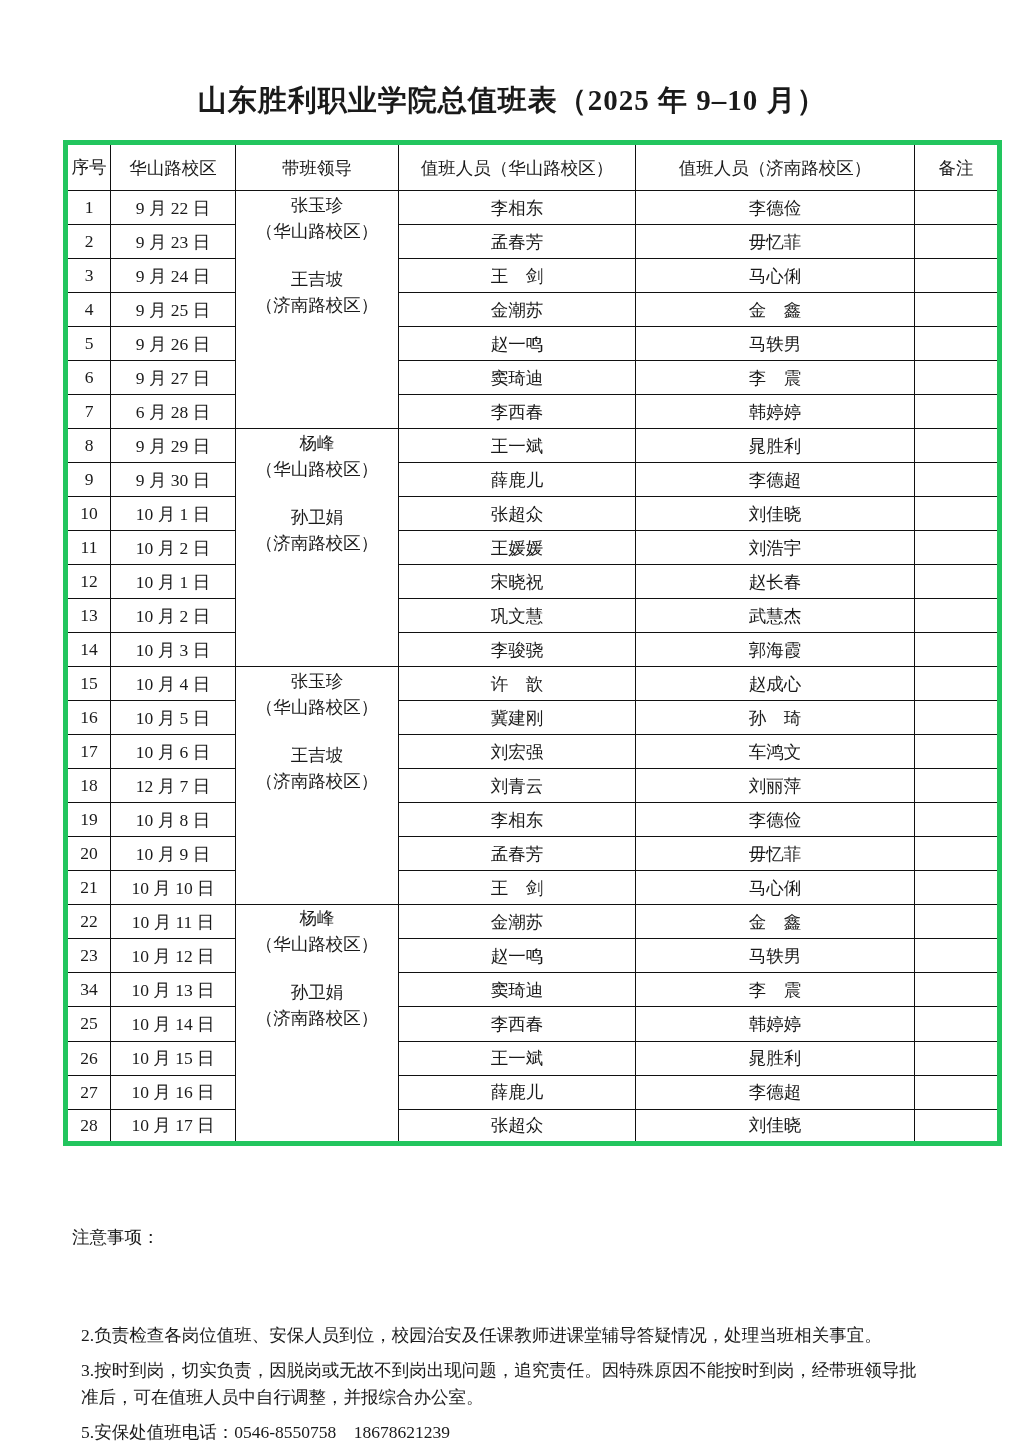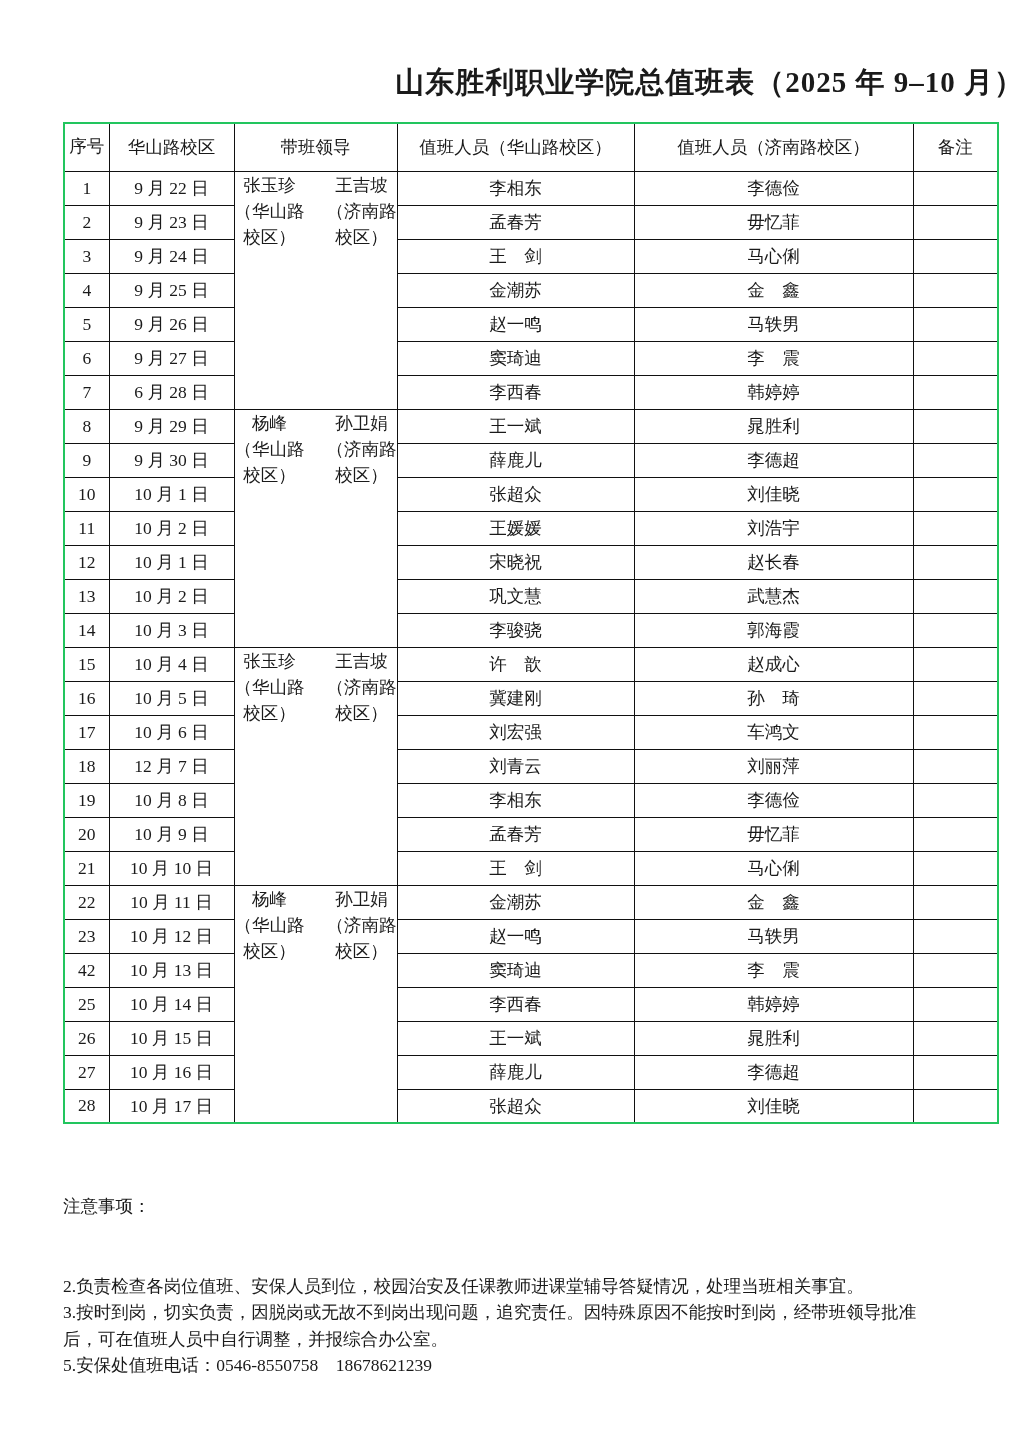--- a/index.html
+++ b/index.html
@@ -3,53 +3,53 @@
 <meta charset="utf-8">
 <style>
   * { box-sizing: border-box; }
   html, body { margin: 0; padding: 0; background: #ffffff; }
   .page {
     width: 1024px; height: 1448px; background: #ffffff; color: #1a1a1a;
     font-family: "Liberation Serif", "DejaVu Serif", serif;
     overflow: hidden; position: relative;
   }
   .title {
-    margin: 0; padding-top: 62px; text-align: right;
+    margin: 0; padding-top: 80px; text-align: center;
     font-size: 29px; font-weight: bold; letter-spacing: 1px; line-height: 40px;
   }
   table.roster {
     border-collapse: collapse; table-layout: fixed;
     margin: 20px 0 0 63px; width: 934px;
-    border: 2px solid #22c55e;
+    border: 5px solid #22c55e;
     padding-left: 12px;
   }
   table.roster th, table.roster td {
     border: 1px solid #111111; text-align: center; vertical-align: middle;
     font-size: 17.5px; font-weight: normal; padding: 0; overflow: hidden;
   }
   thead tr { height: 48px; }
   tbody tr { height: 34px; }
   th.col0 { padding: 0 8px; line-height: 1.25; }
   col.c0 { width: 45px; }
   col.c1 { width: 125px; }
   col.c2 { width: 163px; }
   col.c3 { width: 237px; }
   col.c4 { width: 279px; }
   col.c5 { width: 85px; }
   td.leader-cell { vertical-align: middle; }
   .leader-wrap {
-    display: flex; flex-direction: row; justify-content: flex-start;
+    display: flex; flex-direction: column; justify-content: flex-start;
     gap: 22px; height: 236px;
   }
   .leader-name, .leader-campus { line-height: 26px; }
   .notes {
     margin: 16px 0 0 63px; width: 876px;
     font-size: 17.5px; line-height: 26.5px; white-space: pre-wrap;
   }
-  .notes div { margin: 0; }
+  .notes div { margin: 9px; }
 </style>
 </head>
 <body>
 
 <div class="page">
 
   <h1 class="title">山东胜利职业学院总值班表（2025 年 9–10 月）</h1>
 
   <table class="roster">
     <colgroup>
@@ -274,21 +274,21 @@
           <td></td>
         </tr>
         <tr>
           <td>23</td>
           <td>10 月 12 日</td>
           <td>赵一鸣</td>
           <td>马轶男</td>
           <td></td>
         </tr>
         <tr>
-          <td>42</td>
+          <td>34</td>
           <td>10 月 13 日</td>
           <td>窦琦迪</td>
           <td>李　震</td>
           <td></td>
         </tr>
         <tr>
           <td>25</td>
           <td>10 月 14 日</td>
           <td>李西春</td>
           <td>韩婷婷</td>

